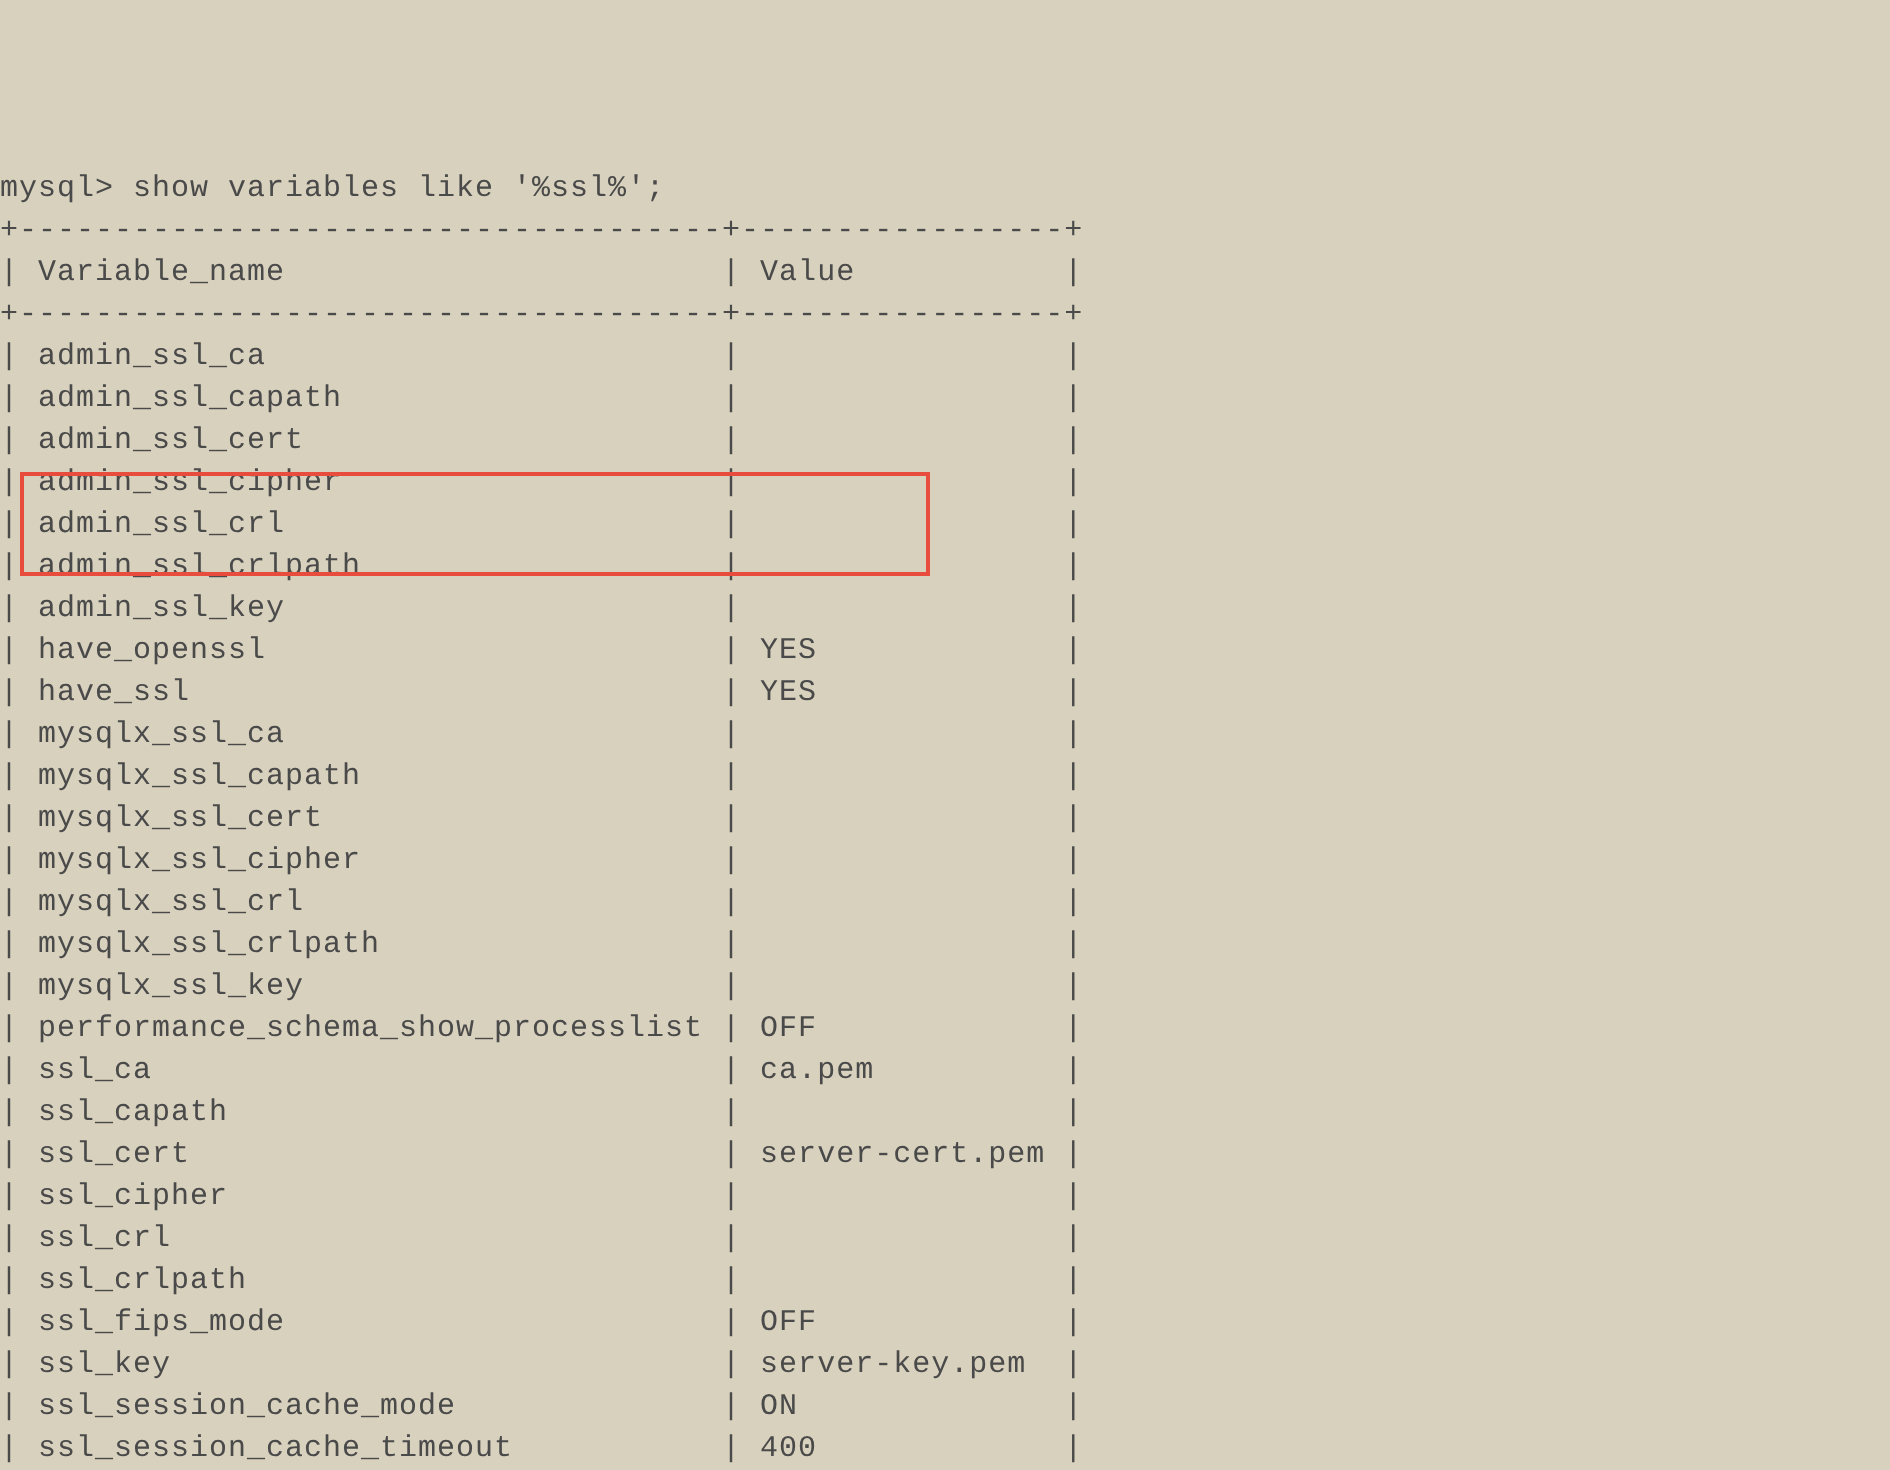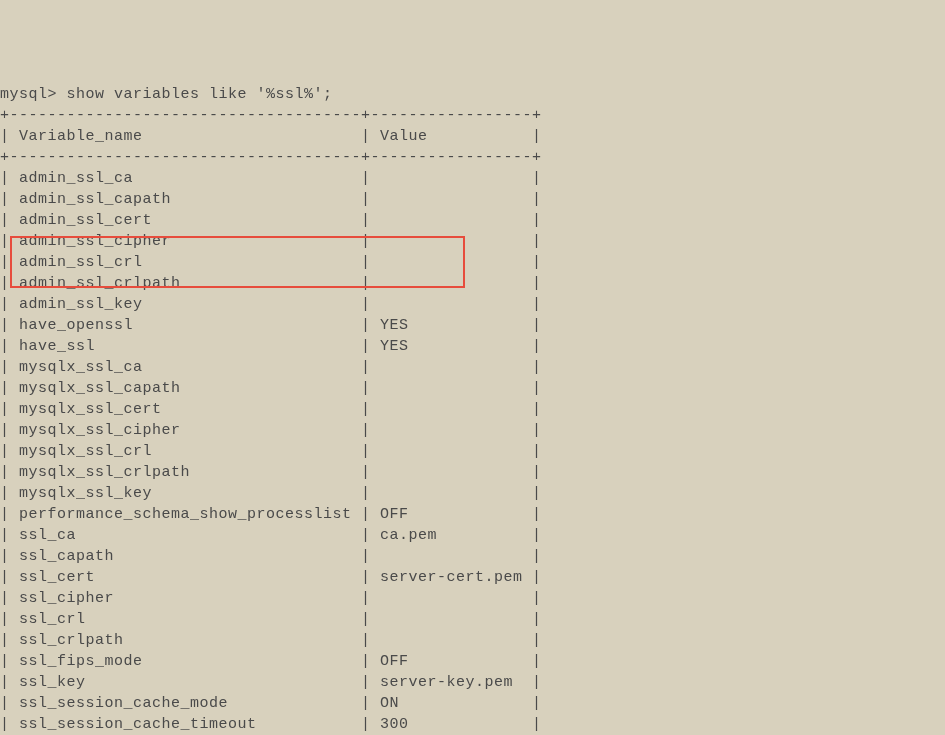--- a/index.html
+++ b/index.html
@@ -58,21 +58,21 @@
 <span>| performance_schema_show_processlist | OFF             |</span>
 <span>| ssl_ca                              | ca.pem          |</span>
 <span>| ssl_capath                          |                 |</span>
 <span>| ssl_cert                            | server-cert.pem |</span>
 <span>| ssl_cipher                          |                 |</span>
 <span>| ssl_crl                             |                 |</span>
 <span>| ssl_crlpath                         |                 |</span>
 <span>| ssl_fips_mode                       | OFF             |</span>
 <span>| ssl_key                             | server-key.pem  |</span>
 <span>| ssl_session_cache_mode              | ON              |</span>
-<span>| ssl_session_cache_timeout           | 300             |</span>
+<span>| ssl_session_cache_timeout           | 400             |</span>
 
 
 <span></span>
 </div>
 
 <div class="highlight-box"></div>
 
 
 
 

